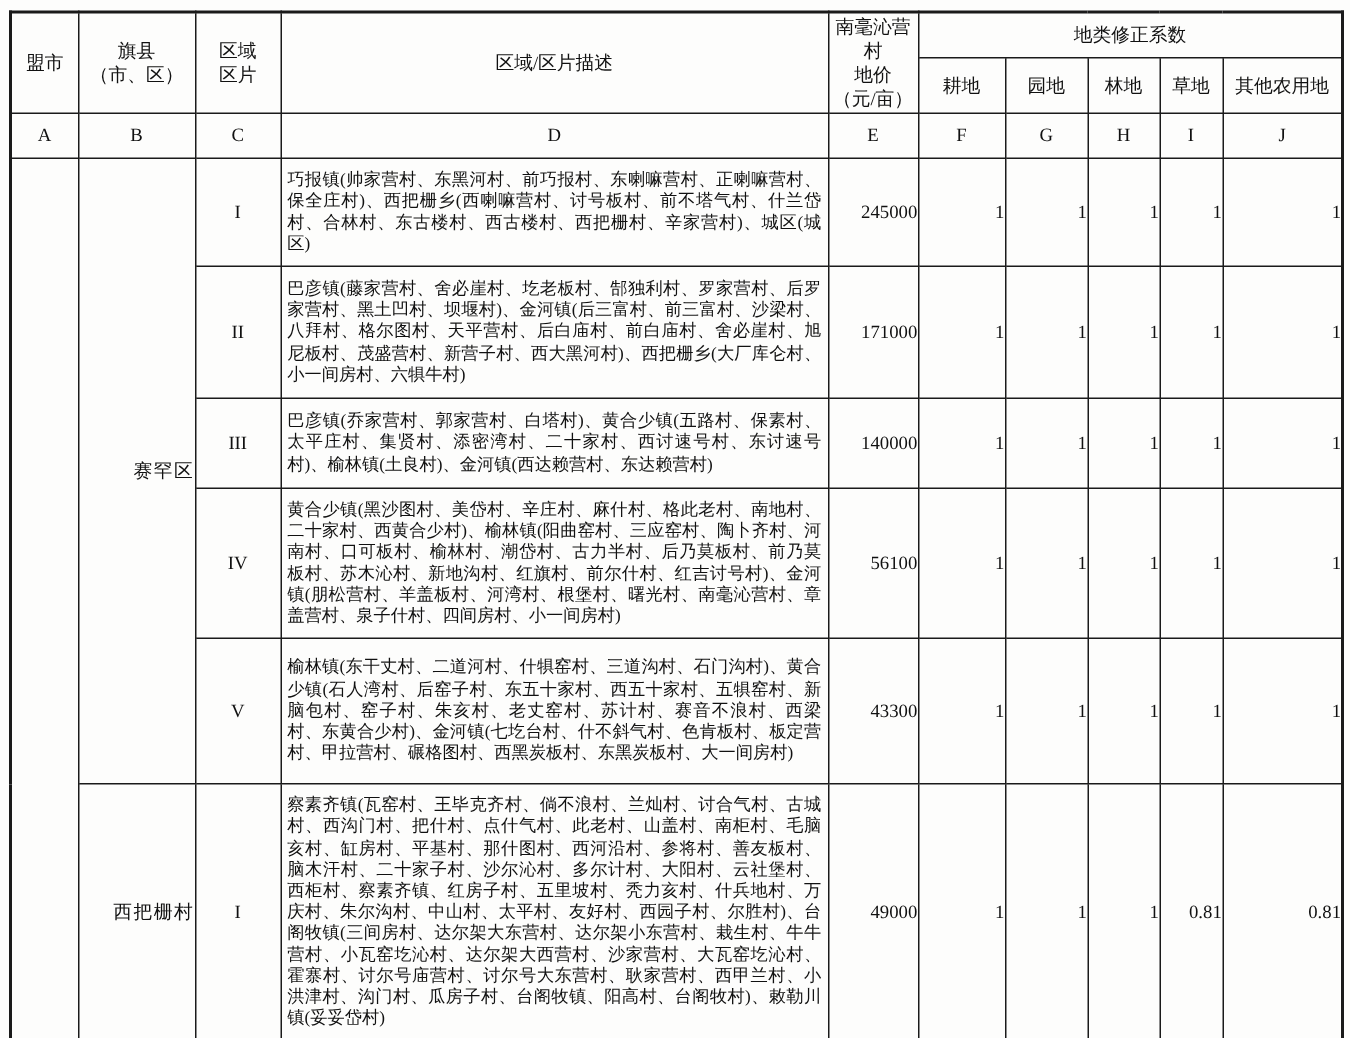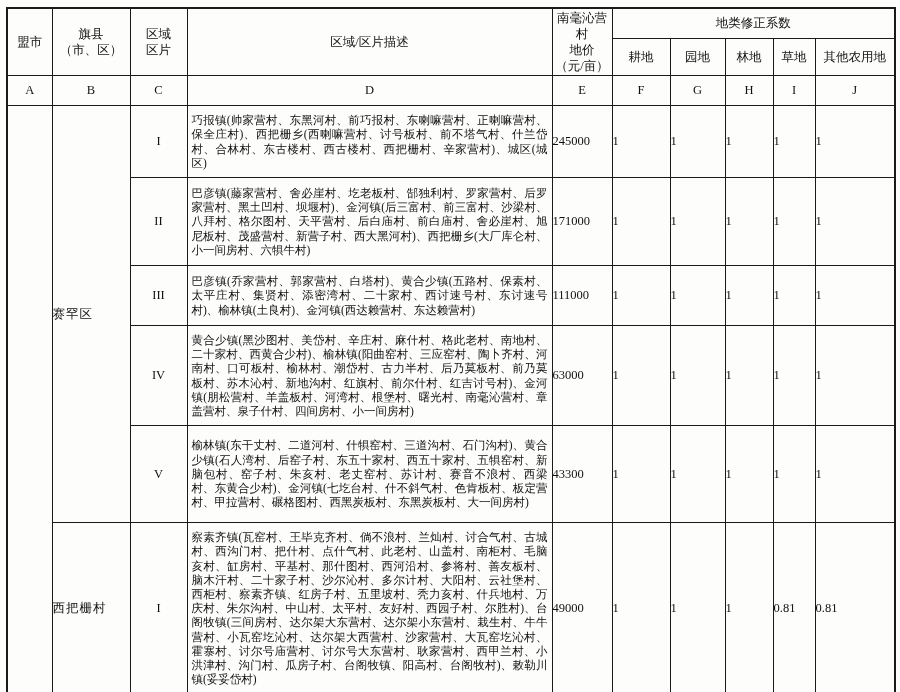--- a/index.html
+++ b/index.html
@@ -32,40 +32,40 @@
     line-height: 16px;
     padding: 1px 2px;
   }
   .pre { white-space: pre-line; }
   .letter {
     text-align: center;
     font-size: 12.5px;
     padding: 0;
   }
   .county {
-    text-align: left;
+    text-align: right;
     font-size: 12.5px;
     letter-spacing: 1px;
     padding: 0;
   }
   .zone {
     text-align: center;
     font-size: 12.5px;
     padding: 0;
   }
   .desc {
     text-align: justify;
     text-justify: inter-character;
     font-size: 11.5px;
     line-height: 14.2px;
     padding: 1px 4px;
     vertical-align: middle;
   }
   .num {
-    text-align: left;
+    text-align: right;
     font-size: 12.5px;
     padding: 0;
   }
 </style>
 </head>
 <body>
 
 <div class="page">
   <table class="land-table">
     <colgroup>
@@ -135,32 +135,32 @@
       <td class="num">1</td>
       <td class="num">1</td>
       <td class="num">1</td>
       <td class="num">1</td>
       <td class="num">1</td>
     </tr>
 
     <tr style="height:60px">
       <td class="zone">III</td>
       <td class="desc">巴彦镇(乔家营村、郭家营村、白塔村)、黄合少镇(五路村、保素村、太平庄村、集贤村、添密湾村、二十家村、西讨速号村、东讨速号村)、榆林镇(土良村)、金河镇(西达赖营村、东达赖营村)</td>
-      <td class="num">111000</td>
+      <td class="num">140000</td>
       <td class="num">1</td>
       <td class="num">1</td>
       <td class="num">1</td>
       <td class="num">1</td>
       <td class="num">1</td>
     </tr>
 
     <tr style="height:100px">
       <td class="zone">IV</td>
       <td class="desc">黄合少镇(黑沙图村、美岱村、辛庄村、麻什村、格此老村、南地村、二十家村、西黄合少村)、榆林镇(阳曲窑村、三应窑村、陶卜齐村、河南村、口可板村、榆林村、潮岱村、古力半村、后乃莫板村、前乃莫板村、苏木沁村、新地沟村、红旗村、前尔什村、红吉讨号村)、金河镇(朋松营村、羊盖板村、河湾村、根堡村、曙光村、南毫沁营村、章盖营村、泉子什村、四间房村、小一间房村)</td>
-      <td class="num">63000</td>
+      <td class="num">56100</td>
       <td class="num">1</td>
       <td class="num">1</td>
       <td class="num">1</td>
       <td class="num">1</td>
       <td class="num">1</td>
     </tr>
 
     <tr style="height:97px">
       <td class="zone">V</td>
       <td class="desc">榆林镇(东干丈村、二道河村、什犋窑村、三道沟村、石门沟村)、黄合少镇(石人湾村、后窑子村、东五十家村、西五十家村、五犋窑村、新脑包村、窑子村、朱亥村、老丈窑村、苏计村、赛音不浪村、西梁村、东黄合少村)、金河镇(七圪台村、什不斜气村、色肯板村、板定营村、甲拉营村、碾格图村、西黑炭板村、东黑炭板村、大一间房村)</td>

